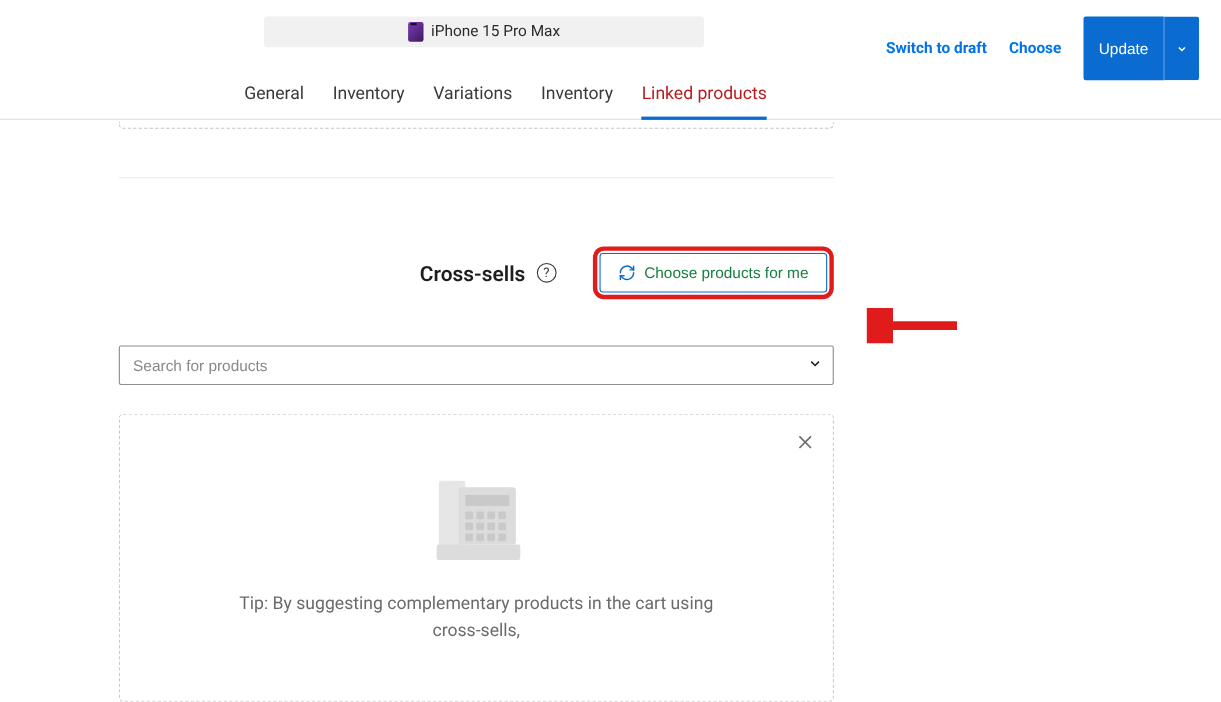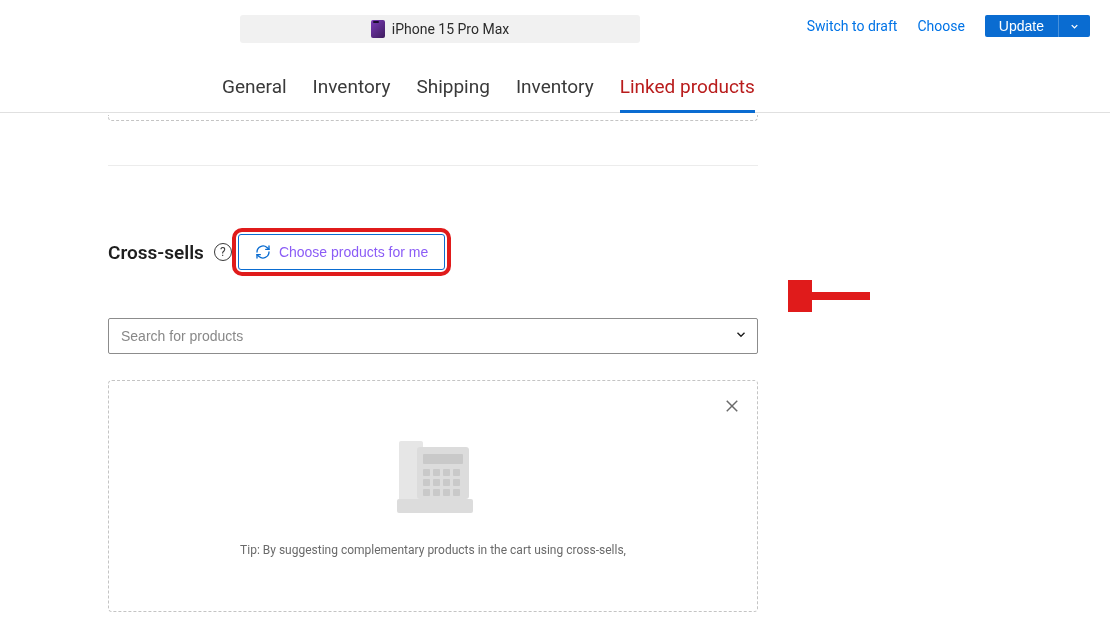--- a/index.html
+++ b/index.html
@@ -50,30 +50,30 @@
     }
     .header-actions {
       position: absolute;
       right: 20px;
       top: 15px;
       display: flex;
       align-items: center;
       gap: 20px;
       font-size: 14px;
     }
-    .link-blue { color: #0073e6; cursor: pointer; }
+    .link-blue { color: #0073e6; cursor: pointer; font-weight: bold; }
     .update-group {
       display: flex;
       align-items: stretch;
     }
     .update-btn {
       background: #0a6cd1;
       color: #fff;
       border: none;
-      padding: 3px 14px;
+      padding: 21px 14px;
       font-size: 14px;
       border-radius: 2px 0 0 2px;
       cursor: pointer;
     }
     .update-caret {
       background: #0a6cd1;
       color: #fff;
       border: none;
       border-left: 1px solid rgba(255,255,255,0.25);
       padding: 0 10px;
@@ -90,21 +90,21 @@
       border-bottom: 1px solid #e0e0e0;
       justify-content: flex-start;
       position: relative;
     }
     .tabs-inner {
       display: flex;
       gap: 26px;
       margin-left: 222px;
     }
     .tab-item {
-      font-size: 19px;
+      font-size: 16px;
       color: #3a3a3a;
       padding: 10px 0 14px 0;
       cursor: pointer;
       position: relative;
     }
     .tab-item.active {
       color: #b91c1c;
     }
     .tab-item.active::after {
       content: '';
@@ -128,22 +128,23 @@
       margin-top: 2px;
     }
     .section-divider {
       border: none;
       border-top: 1px solid #ececec;
       margin: 44px 0 0 0;
     }
     .section-header {
       display: flex;
       align-items: center;
-      justify-content: flex-start;
+      justify-content: flex-end;
       margin-top: 62px;
+      gap: 33px;
     }
     .section-title-wrap {
       display: flex;
       align-items: center;
       gap: 10px;
     }
     .section-title {
       font-size: 19px;
       font-weight: 600;
       color: #1e1e1e;
@@ -155,21 +156,21 @@
       border-radius: 50%;
       display: flex;
       align-items: center;
       justify-content: center;
       font-size: 12px;
       color: #3a3a3a;
       cursor: pointer;
     }
     .choose-btn {
       border: 1px solid #0a6cd1;
-      color: #8b5cf6;
+      color: #15803d;
       background: #fff;
       font-size: 14px;
       padding: 9px 16px;
       border-radius: 3px;
       cursor: pointer;
       display: inline-flex;
       align-items: center;
       gap: 8px;
     }
     .highlight-box {
@@ -253,21 +254,21 @@
     .reg-keys span { background: #c9c9c9; border-radius: 1px; }
     .reg-base {
       position: absolute;
       left: 4px; bottom: 0;
       width: 76px; height: 14px;
       background: #dcdcdc;
       border-radius: 2px;
     }
     .tip-text {
       color: #6a6a6a;
-      font-size: 12px;
+      font-size: 16px;
       line-height: 1.5;
       max-width: 440px;
       margin: 16px auto;
     }
     .arrow-annot {
       position: absolute;
       left: 788px;
       top: 280px;
     }
   </style>
@@ -290,21 +291,21 @@
           </svg>
       </button>
     </div>
   </div>
 </div>
 
 <nav class="tabs">
   <div class="tabs-inner">
     <div class="tab-item">General</div>
     <div class="tab-item">Inventory</div>
-    <div class="tab-item">Shipping</div>
+    <div class="tab-item">Variations</div>
     <div class="tab-item">Inventory</div>
     <div class="tab-item active">Linked products</div>
   </div>
 </nav>
 
 <div class="content">
   <div class="dashed-top"></div>
   <hr class="section-divider">
 
   <div class="section-header">

